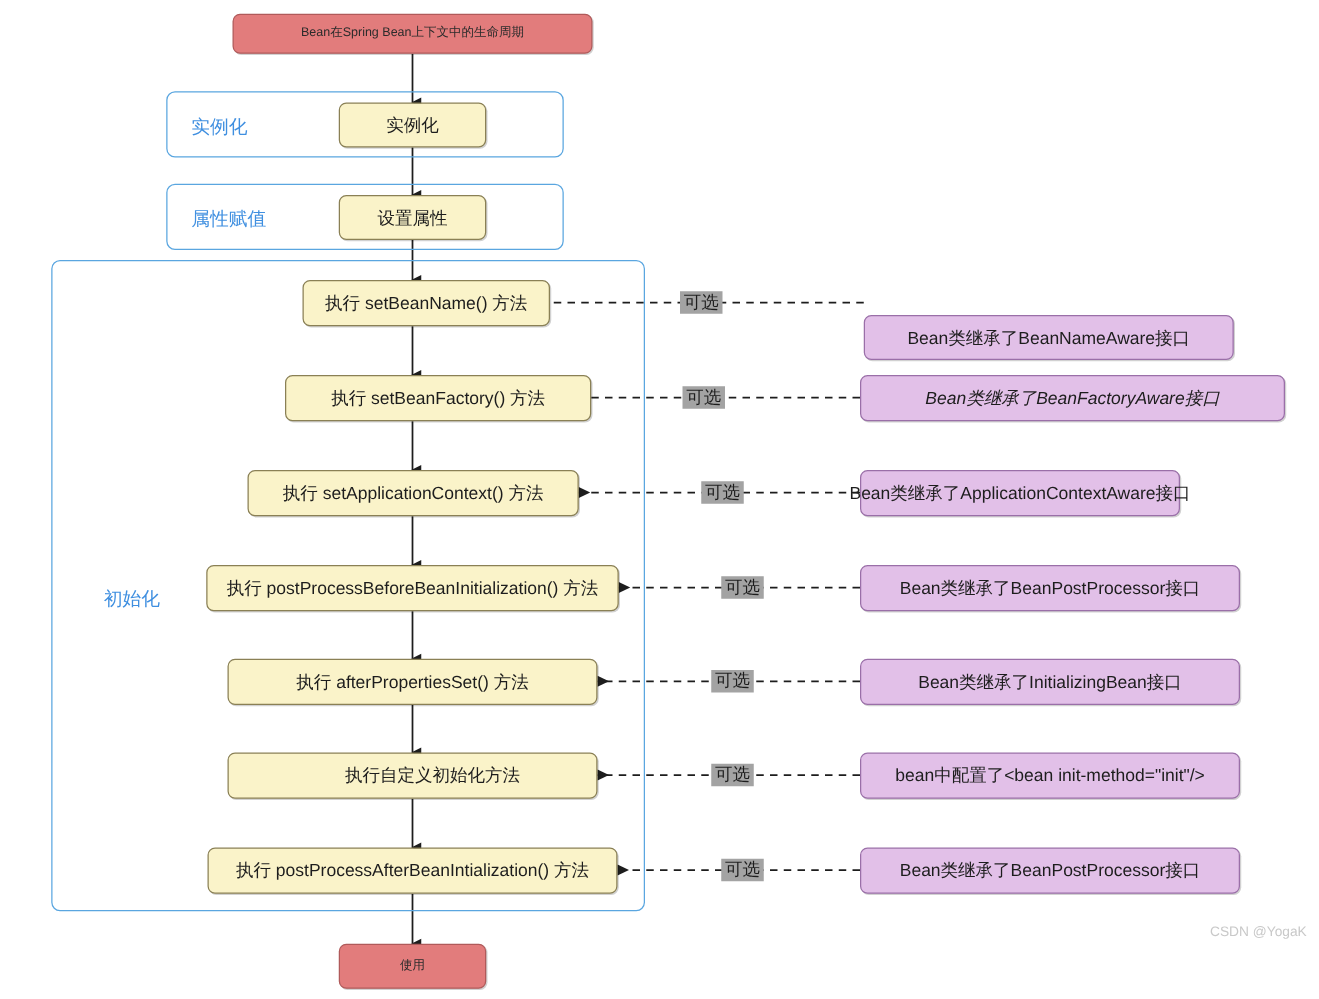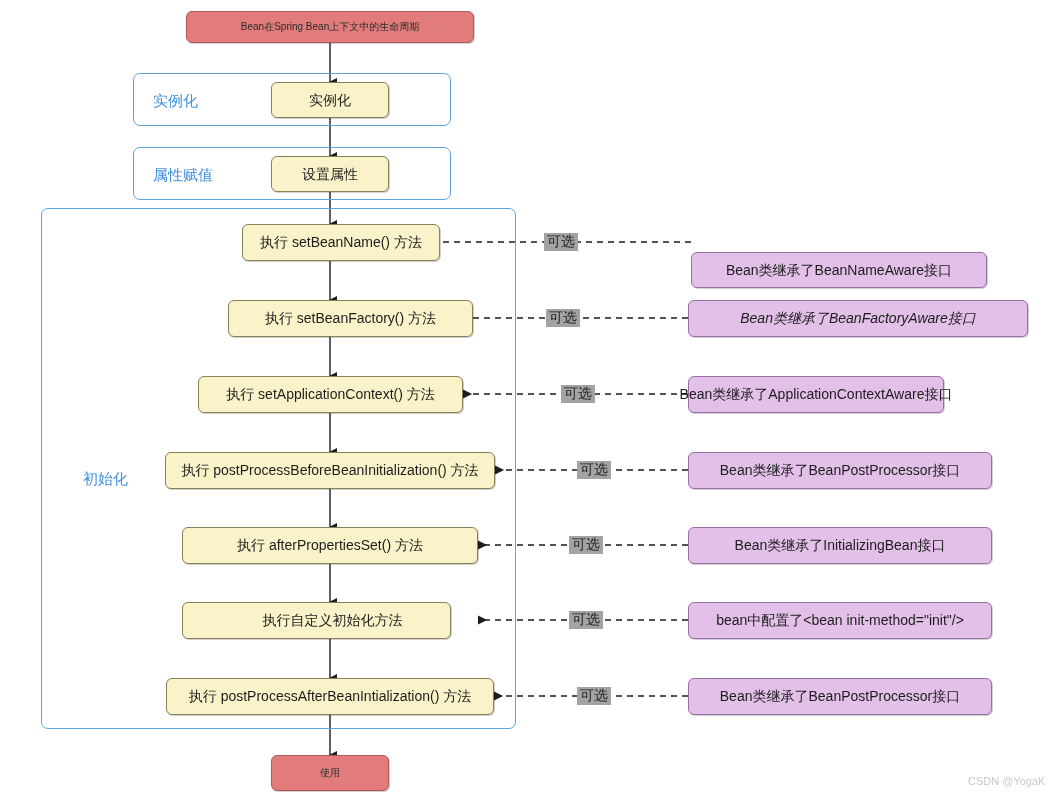--- a/index.html
+++ b/index.html
@@ -134,35 +134,35 @@
     </div>
   <div id="nodes-layer">
       <div class="node node-red" style="left: 186px; top: 11px; width: 288px; height: 32px;">Bean在Spring Bean上下文中的生命周期</div>
       <div class="node node-yellow" style="left: 271px; top: 82px; width: 118px; height: 36px;">实例化</div>
       <div class="node node-yellow" style="left: 271px; top: 156px; width: 118px; height: 36px;">设置属性</div>
       <div class="node node-yellow" style="left: 231px; top: 224px; width: 198px; height: 37px; margin-left: 11px;">执行 setBeanName() 方法</div>
       <div class="node node-yellow" style="left: 228px; top: 300px; width: 245px; height: 37px;">执行 setBeanFactory() 方法</div>
       <div class="node node-yellow" style="left: 198px; top: 376px; width: 265px; height: 37px;">执行 setApplicationContext() 方法</div>
       <div class="node node-yellow" style="left: 165px; top: 452px; width: 330px; height: 37px;">执行 postProcessBeforeBeanInitialization() 方法</div>
       <div class="node node-yellow" style="left: 182px; top: 527px; width: 296px; height: 37px;">执行 afterPropertiesSet() 方法</div>
-      <div class="node node-yellow" style="left: 182px; top: 602px; width: 269px; height: 37px; padding-left: 32px;">执行自定义初始化方法</div>
+      <div class="node node-yellow" style="left: 182px; top: 602px; width: 296px; height: 37px; padding-left: 32px;">执行自定义初始化方法</div>
       <div class="node node-yellow" style="left: 166px; top: 678px; width: 328px; height: 37px;">执行 postProcessAfterBeanIntialization() 方法</div>
       <div class="node node-red" style="left: 271px; top: 755px; width: 118px; height: 36px;">使用</div>
       <div class="node node-purple" style="left: 691px; top: 224px; width: 296px; height: 36px; margin-top: 28px;">Bean类继承了BeanNameAware接口</div>
       <div class="node node-purple" style="left: 688px; top: 300px; width: 340px; height: 37px; font-style: italic;">Bean类继承了BeanFactoryAware接口</div>
       <div class="node node-purple" style="left: 688px; top: 376px; width: 256px; height: 37px;">Bean类继承了ApplicationContextAware接口</div>
       <div class="node node-purple" style="left: 688px; top: 452px; width: 304px; height: 37px;">Bean类继承了BeanPostProcessor接口</div>
       <div class="node node-purple" style="left: 688px; top: 527px; width: 304px; height: 37px;">Bean类继承了InitializingBean接口</div>
       <div class="node node-purple" style="left: 688px; top: 602px; width: 304px; height: 37px;">bean中配置了&lt;bean init-method="init"/&gt;</div>
       <div class="node node-purple" style="left: 688px; top: 678px; width: 304px; height: 37px;">Bean类继承了BeanPostProcessor接口</div>
     </div>
   <div id="labels-layer">
       <div class="edge-label" style="left: 561px; top: 242px;">可选</div>
       <div class="edge-label" style="left: 563px; top: 318px;">可选</div>
       <div class="edge-label" style="left: 578px; top: 394px;">可选</div>
       <div class="edge-label" style="left: 594px; top: 470px;">可选</div>
       <div class="edge-label" style="left: 586px; top: 545px;">可选</div>
       <div class="edge-label" style="left: 586px; top: 620px;">可选</div>
       <div class="edge-label" style="left: 594px; top: 696px;">可选</div>
     </div>
 
-  <div class="watermark" style="left:968px; top:775px;">CSDN @YogaK</div>
+  <div class="watermark" style="left:968px; top:740px;">CSDN @YogaK</div>
 </div>
 
 </body></html>

